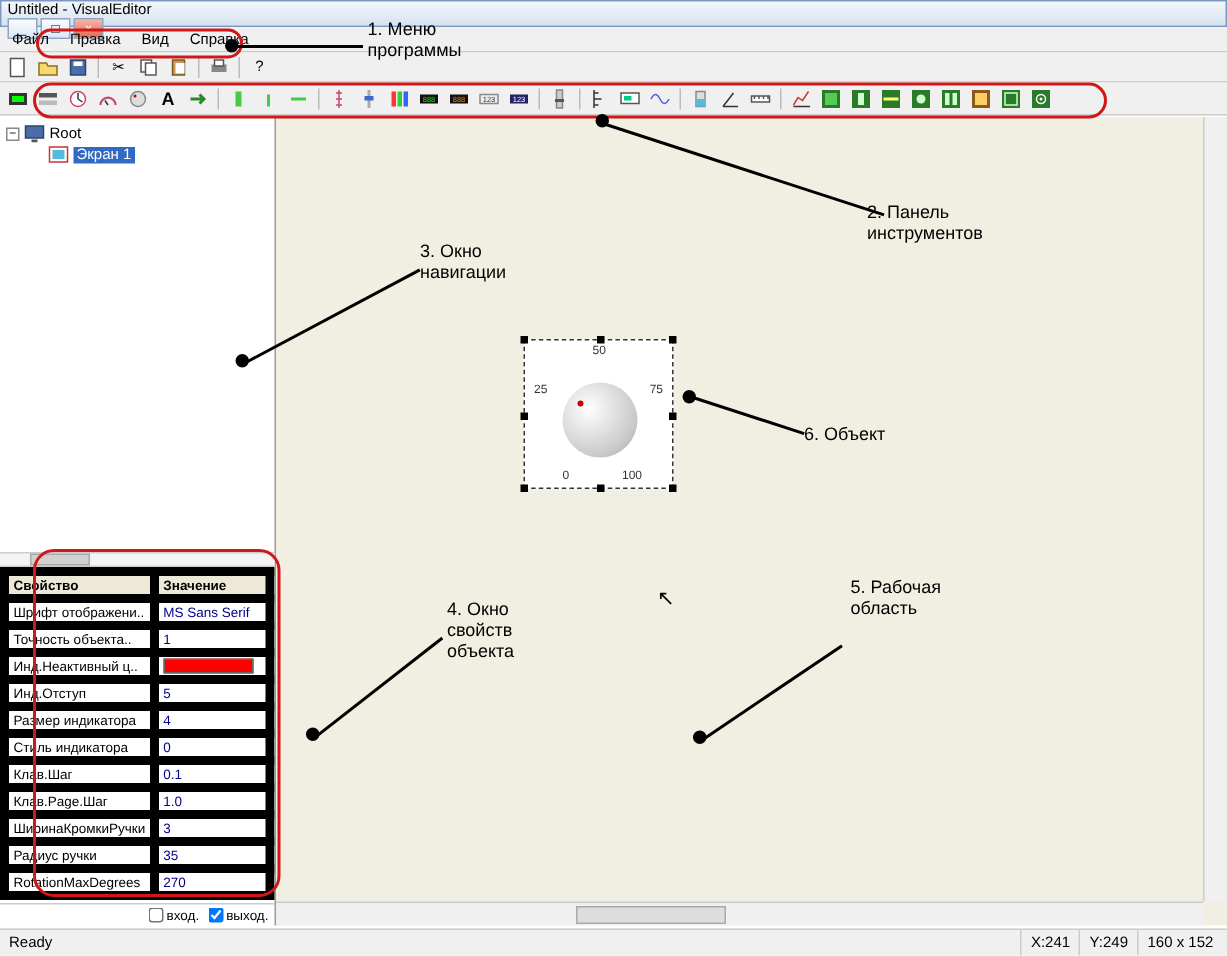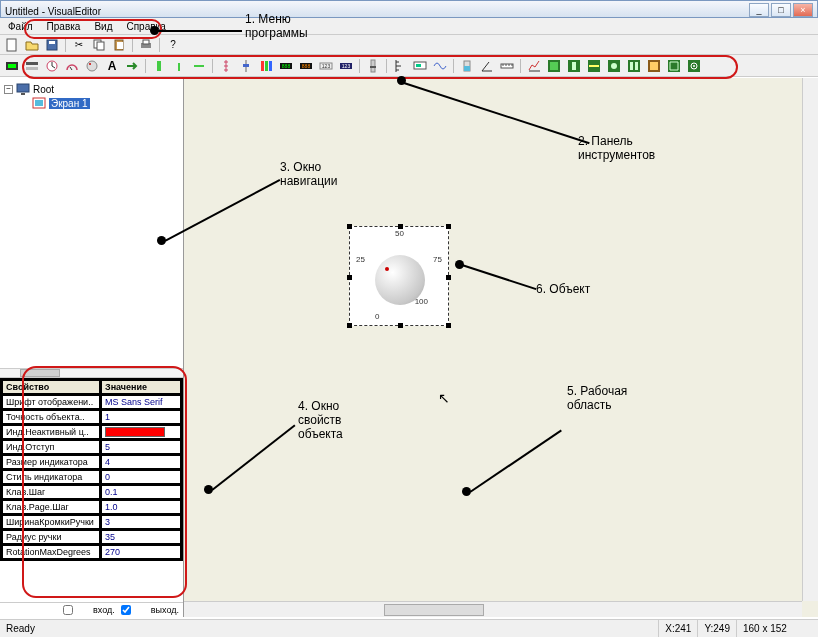--- a/index.html
+++ b/index.html
@@ -1,19 +1,19 @@
 <!DOCTYPE html>
 <html><head>
 <meta charset="utf-8">
 <style>
   * { box-sizing: border-box; margin: 0; padding: 0; }
   body { font-family: Tahoma, sans-serif; font-size: 10px; background: #fff; width: 818px; height: 637px; overflow: hidden; position: relative; }
   
   
-  .titlebar { height: 18px; background: linear-gradient(#f4f6fb,#d6e2f0); border: 1px solid #7a98c0; display: flex; align-items: flex-end; padding: 0 4px; justify-content: space-between; }
+  .titlebar { height: 18px; background: linear-gradient(#f4f6fb,#d6e2f0); border: 1px solid #7a98c0; display: flex; align-items: flex-start; padding: 0 4px; justify-content: space-between; flex-direction: column; }
   .winbtns { display: flex; gap: 2px; }
   .winbtn { width: 20px; height: 14px; border: 1px solid #8ea6c4; background: linear-gradient(#fafcff,#dbe7f5); display: flex; align-items: center; justify-content: center; font-size: 9px; cursor: pointer; }
   .winbtn.close { background: linear-gradient(#f7b4a6,#e26b55); color: #fff; }
   
   
   .menubar { height: 17px; background: #f0f0f0; border-bottom: 1px solid #ccc; display: flex; align-items: center; padding: 0 2px; gap: 2px; }
   .menuitem { padding: 1px 6px; cursor: pointer; }
   
   
   .toolbar { height: 20px; background: #f0f0f0; border-bottom: 1px solid #ccc; display: flex; align-items: center; padding: 0 3px; gap: 2px; }
@@ -27,27 +27,27 @@
   .tree-node { display: flex; align-items: center; gap: 3px; padding: 1px 0; }
   .tree-node .exp { width: 9px; height: 9px; border: 1px solid #888; display: inline-flex; align-items: center; justify-content: center; font-size: 8px; line-height: 1; }
   .tree-child { margin-left: 28px; }
   .tree-label.sel { background: #316ac5; color: #fff; padding: 0 2px; }
   
   .propscroll { height: 10px; border-top: 1px solid #ccc; border-bottom: 1px solid #ccc; background: #f4f4f4; display:flex; align-items:center;}
   .propscroll .thumb { width:40px; height:8px; background:#d0d0d0; border:1px solid #aaa; margin-left:20px;}
   
   .props { flex: 1; overflow: hidden; font-size: 9px; }
   .props table { width: 100%; border-collapse: collapse; }
-  .props th, .props td { border: 3px solid #000000; padding: 1px 3px; height: 14px; text-align: left; white-space: nowrap; overflow: hidden; }
+  .props th, .props td { border: 6px solid #000000; padding: 1px 3px; height: 14px; text-align: left; white-space: nowrap; overflow: hidden; }
   .props th { background: #ece9d8; font-weight: bold; }
   .props td.val { color: #00008B; }
   .props .colorcell { display:block; width: 60px; height: 10px; border:1px solid #666;}
   
   .bottombar-left { border-top:1px solid #ccc; padding:2px 4px; display:flex; justify-content:flex-end; gap:6px; align-items:center; font-size:9px;}
-  .chk { display:flex; align-items:center; gap:20px;}
+  .chk { display:flex; align-items:center; gap:2px;}
   .chk input { width:10px; height:10px;}
   
   
   .canvas-wrap { flex: 1; background: #f0efe2; position: relative; overflow: hidden; }
   .canvas-vscroll { position:absolute; right:0; top:0; bottom:16px; width:16px; background:#f0f0f0; border-left:1px solid #ccc;}
   .canvas-hscroll { position:absolute; left:0; right:16px; bottom:0; height:16px; background:#f0f0f0; border-top:1px solid #ccc; display:flex; align-items:center;}
   .canvas-hscroll .thumb { width:100px; height:12px; background:#ddd; border:1px solid #aaa; margin-left:200px;}
   
   
   .obj { position: absolute; left: 165px; top: 148px; width: 100px; height: 100px; border: 1px dashed #333; background: #fff; }
@@ -437,37 +437,37 @@
       <div class="handle" style="left:-3px;bottom:-3px;"></div>
         <div class="handle" style="left:48px;bottom:-3px;"></div>
         <div class="handle" style="right:-3px;bottom:-3px;"></div>
       <div class="knob">
           <div class="mark"></div>
         </div>
       <span class="scale-lbl" style="left:25px; bottom:4px;">0</span>
       <span class="scale-lbl" style="left:6px; top:28px;">25</span>
       <span class="scale-lbl" style="left:45px; top:2px;">50</span>
       <span class="scale-lbl" style="right:6px; top:28px;">75</span>
-      <span class="scale-lbl" style="right:20px; bottom:19px;">100</span>
+      <span class="scale-lbl" style="right:20px; bottom:4px;">100</span>
     </div>
 
     <span class="cursor-ptr" style="left:254px; top:312px;">↖</span>
 
     <div class="canvas-vscroll"></div>
     <div class="canvas-hscroll">
         <div class="thumb"></div>
       </div>
   </div>
 </div>
 
 <div class="status">
   <div class="cell first">Ready</div>
   <div class="cell">X:241</div>
   <div class="cell">Y:249</div>
-  <div class="cell" style="width:82px;">160 x 152</div>
+  <div class="cell" style="width:60px;">160 x 152</div>
 </div>
 
 <div class="callout" style="left:24px; top:19px; width:138px; height:20px;"></div>
 <div class="callout" style="left:22px; top:55px; width:716px; height:24px;"></div>
 <div class="callout" style="left:22px; top:366px; width:165px; height:232px;"></div>
 
 <div class="annot" style="left:245px; top:12px; white-space:pre;">1. Меню
 программы</div>
 <div class="annot" style="left:578px; top:134px; white-space:pre;">2. Панель
 инструментов</div>

